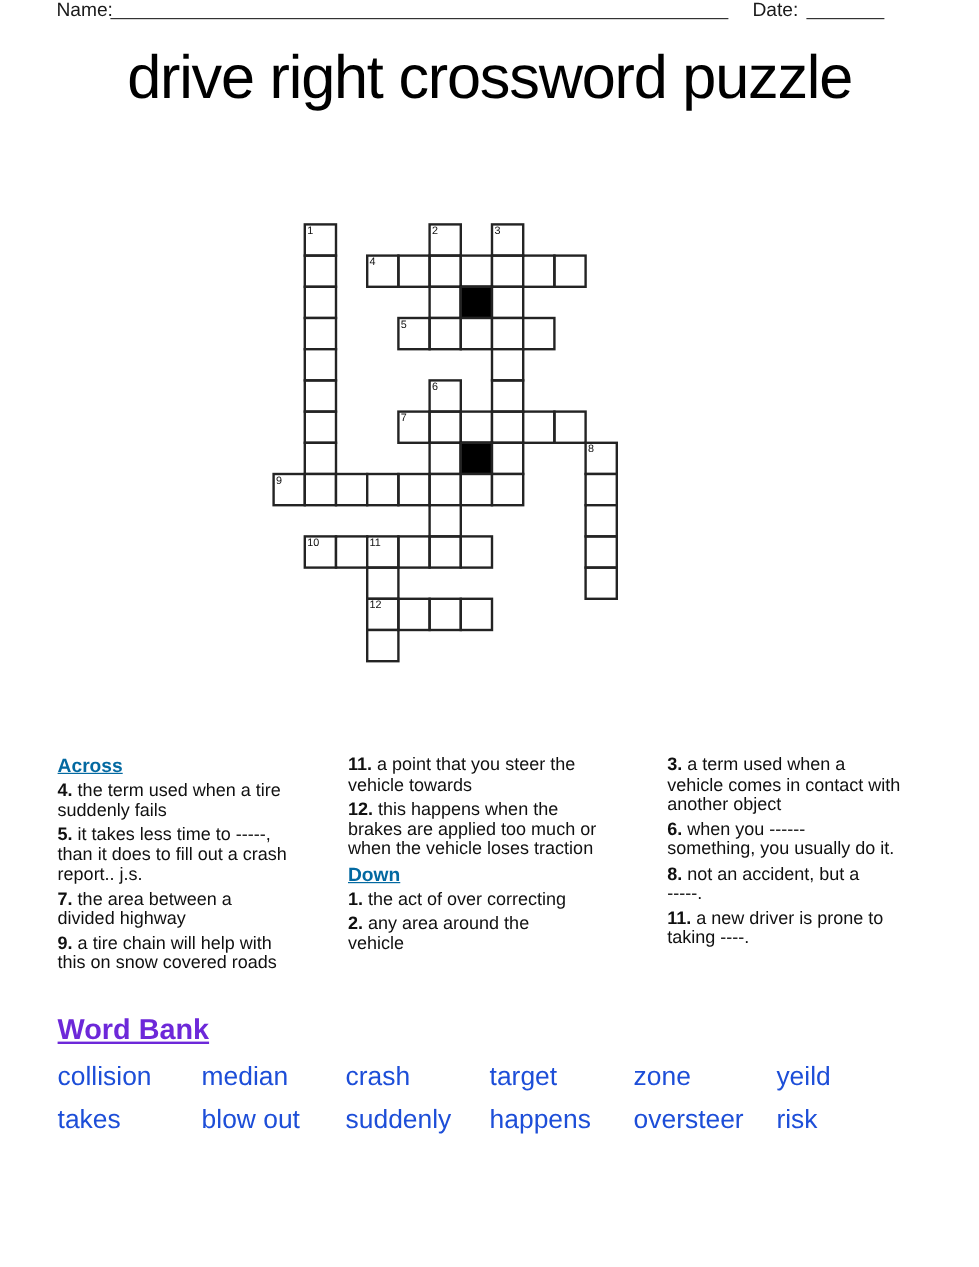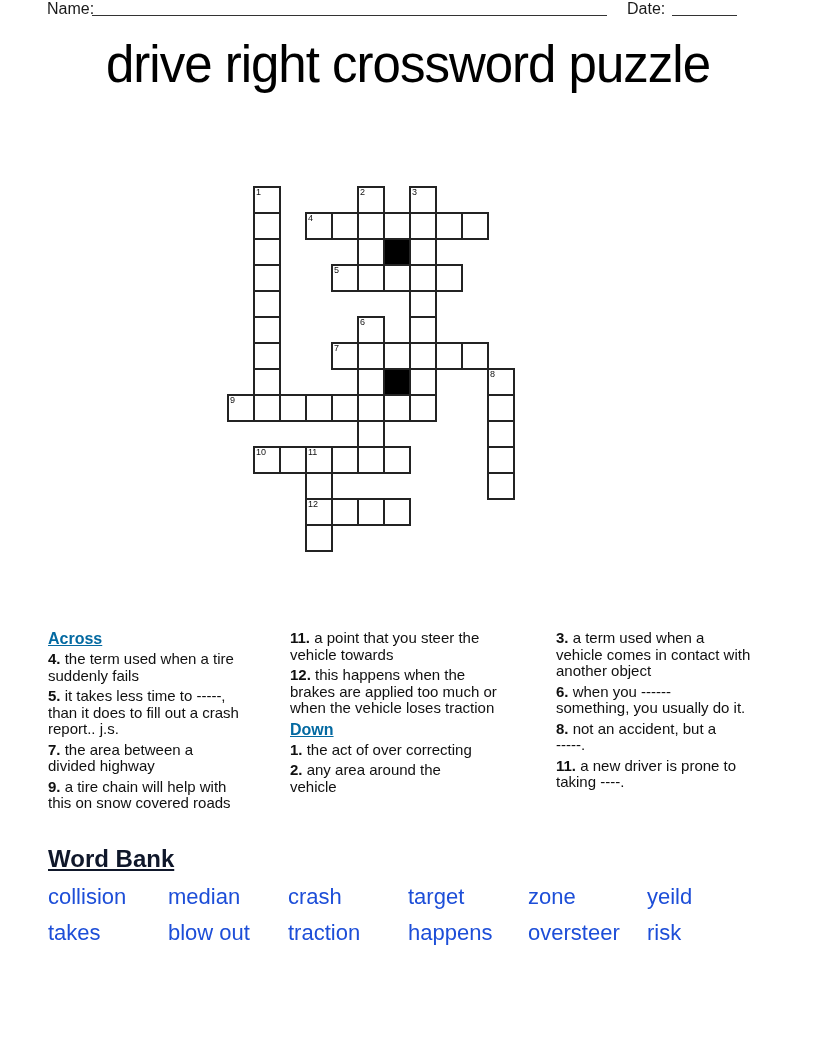--- a/index.html
+++ b/index.html
@@ -32,21 +32,21 @@
   .clue-col{position:absolute;top:630px;font-size:15px;line-height:16.5px;color:#101010;}
   .clue{margin:0 0 4px 0;}
   .clue-line b{font-weight:bold;}
   .clue-heading{
     font-weight:bold;font-size:16px;line-height:18px;text-decoration:underline;
     margin:0 0 3px 0;color:#0369a1;
   }
   
   .wordbank{position:absolute;left:48px;top:845px;right:20px;}
   .wb-heading{
-    font-size:24px;font-weight:bold;text-decoration:underline;color:#0f172a;
+    font-size:24px;font-weight:bold;text-decoration:underline;color:#6d28d9;
     line-height:27px;
   }
   .wb-rows{margin-top:11px;}
   .wb-row{
     display:grid;grid-template-columns:120px 120px 120px 120px 119px auto;
     font-size:22px;line-height:27px;color:#1d4ed8;margin-bottom:9px;
   }
 </style>
 </head>
 <body>
@@ -218,21 +218,21 @@
           <span class="wb-word">collision</span>
           <span class="wb-word">median</span>
           <span class="wb-word">crash</span>
           <span class="wb-word">target</span>
           <span class="wb-word">zone</span>
           <span class="wb-word">yeild</span>
         </div>
         <div class="wb-row">
           <span class="wb-word">takes</span>
           <span class="wb-word">blow out</span>
-          <span class="wb-word">traction</span>
+          <span class="wb-word">suddenly</span>
           <span class="wb-word">happens</span>
           <span class="wb-word">oversteer</span>
           <span class="wb-word">risk</span>
         </div>
       </div>
   </div>
 
 </div>
 
 </body></html>

